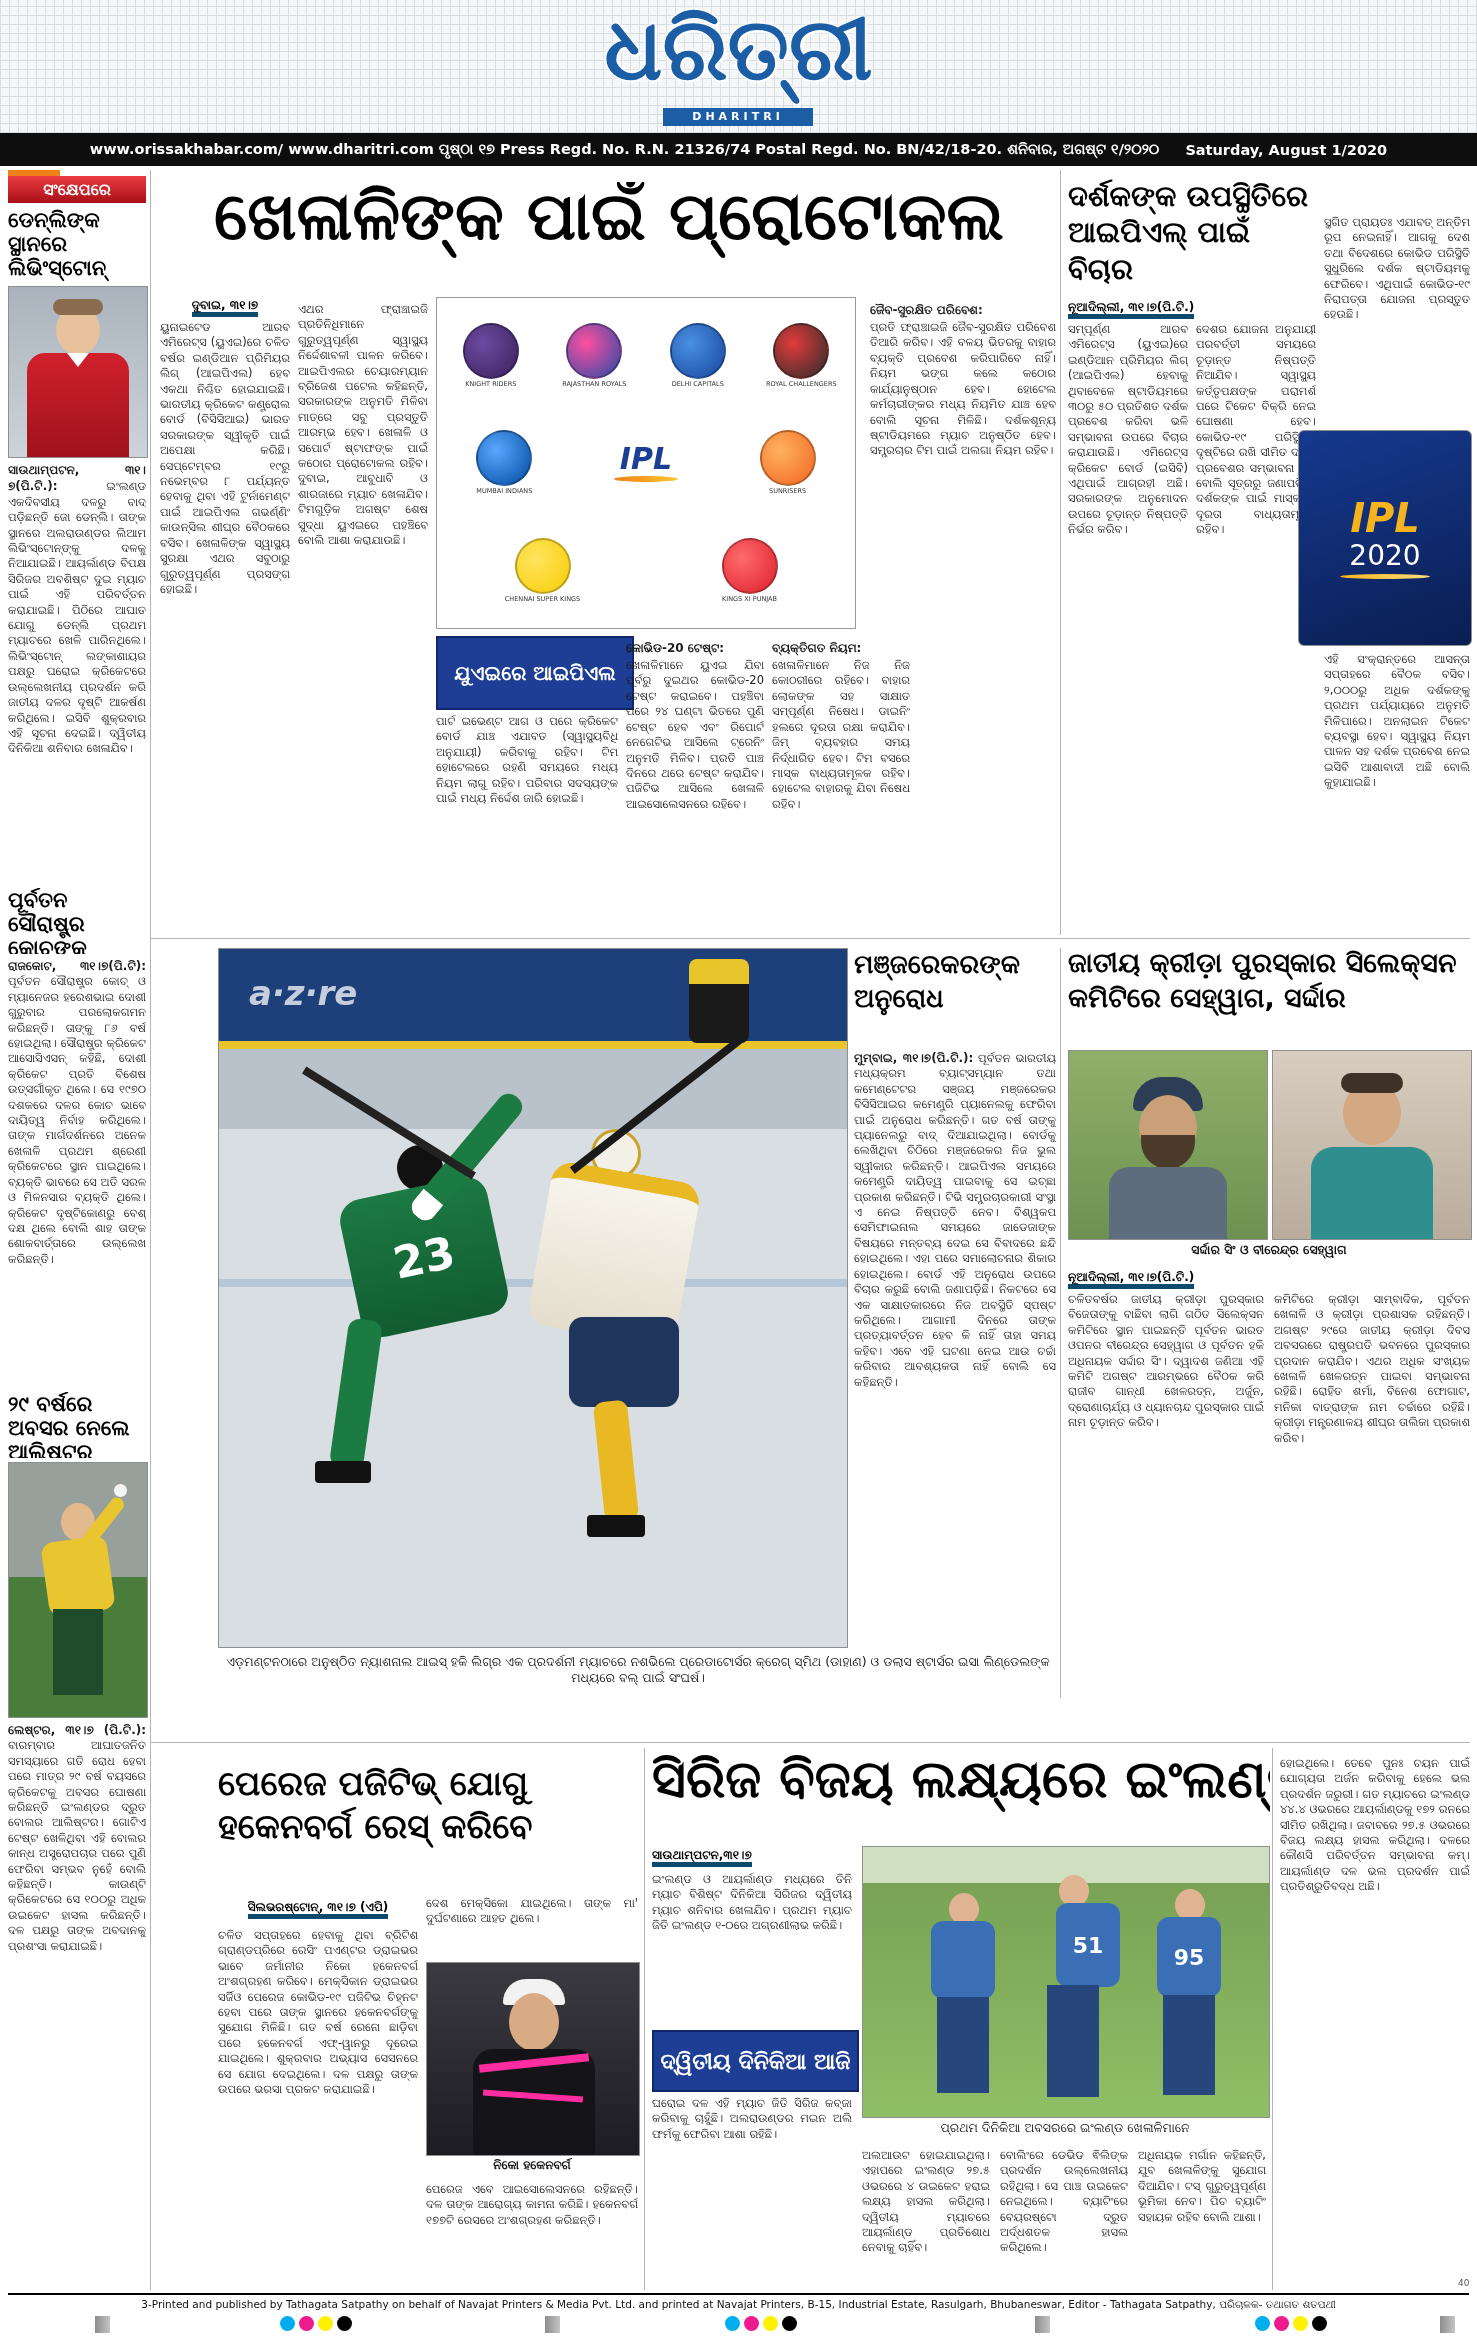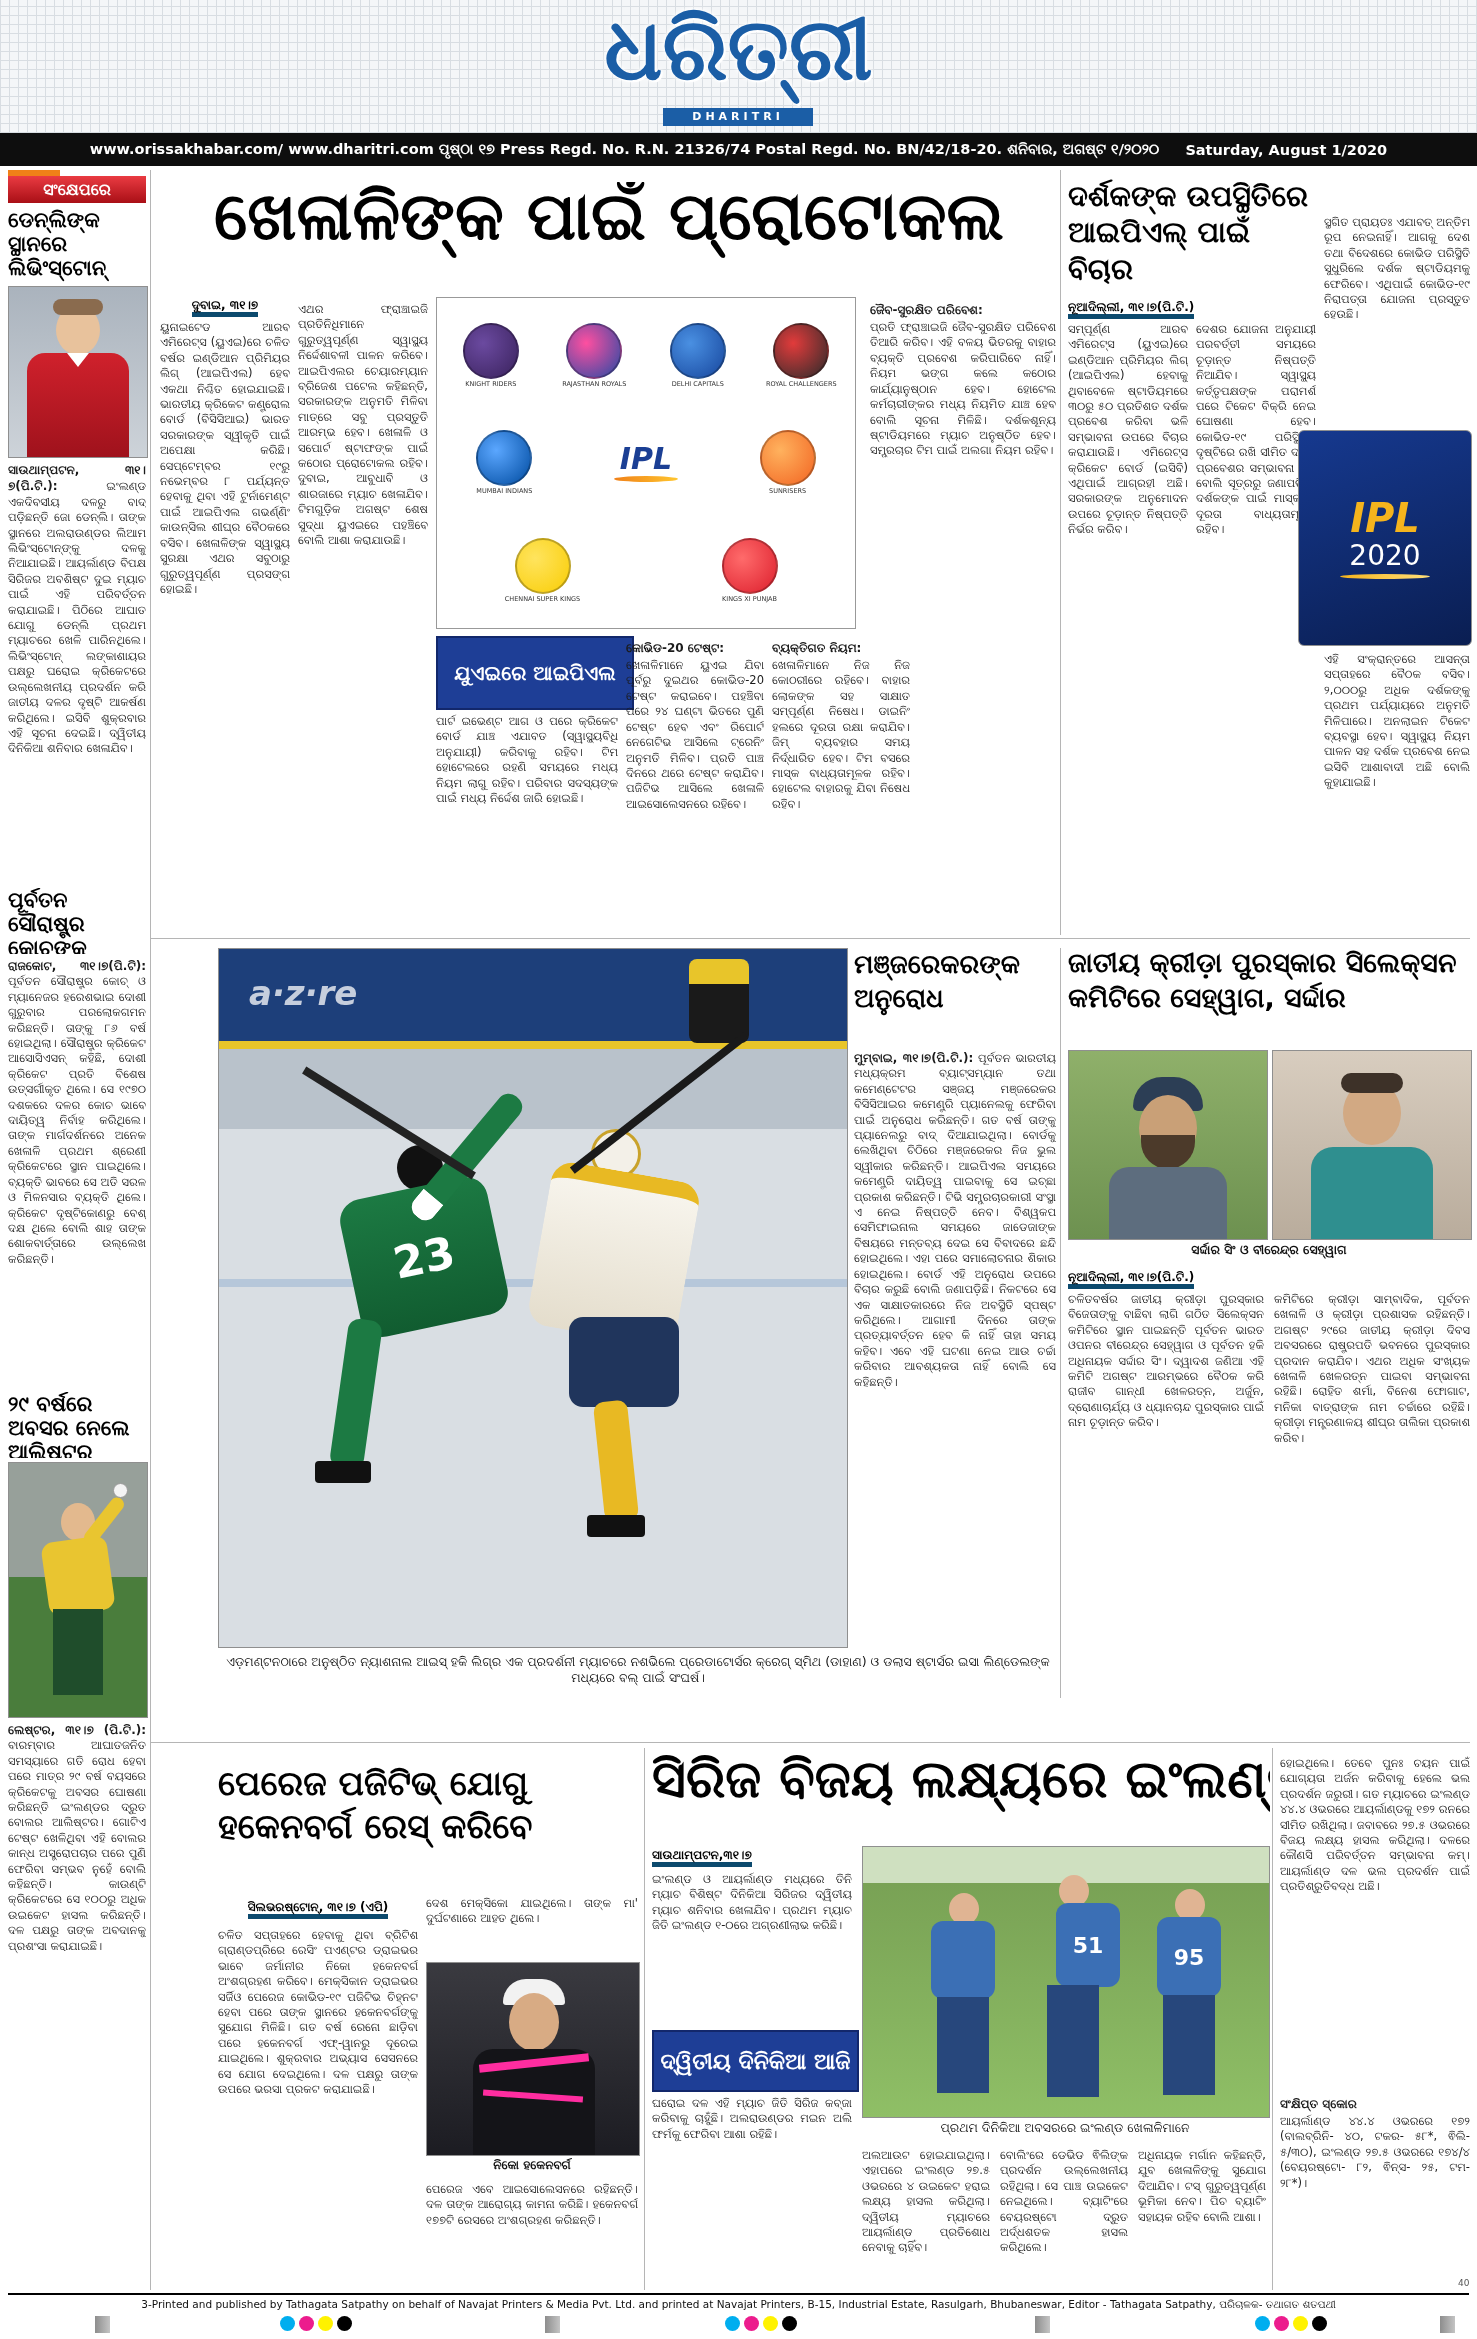--- a/index.html
+++ b/index.html
@@ -276,24 +276,20 @@
     <div class="scene" style="left:300px;top:148px;width:52px;height:100px;background:#27477c;"></div>
   </div>
   <div class="caption" style="left:862px;top:2120px;width:406px;height:20px;">ପ୍ରଥମ ଦିନିକିଆ ଅବସରରେ ଇଂଲଣ୍ଡ ଖେଳାଳିମାନେ</div>
   <div class="col" style="left:862px;top:2148px;width:128px;height:142px;">ଅଲଆଉଟ ହୋଇଯାଇଥିଲା। ଏହାପରେ ଇଂଲଣ୍ଡ ୨୭.୫ ଓଭରରେ ୪ ଉଇକେଟ ହରାଇ ଲକ୍ଷ୍ୟ ହାସଲ କରିଥିଲା। ଦ୍ୱିତୀୟ ମ୍ୟାଚରେ ଆୟର୍ଲାଣ୍ଡ ପ୍ରତିଶୋଧ ନେବାକୁ ଚାହିଁବ।</div>
   <div class="col" style="left:1138px;top:2148px;width:128px;height:142px;">ଅଧିନାୟକ ମର୍ଗାନ କହିଛନ୍ତି, ଯୁବ ଖେଳାଳିଙ୍କୁ ସୁଯୋଗ ଦିଆଯିବ। ଟସ୍ ଗୁରୁତ୍ୱପୂର୍ଣ୍ଣ ଭୂମିକା ନେବ। ପିଚ ବ୍ୟାଟିଂ ସହାୟକ ରହିବ ବୋଲି ଆଶା।</div>
   <div class="col" style="left:1000px;top:2148px;width:128px;height:142px;">ବୋଲିଂରେ ଡେଭିଡ ଵିଲିଙ୍କ ପ୍ରଦର୍ଶନ ଉଲ୍ଲେଖନୀୟ ରହିଥିଲା। ସେ ପାଞ୍ଚ ଉଇକେଟ ନେଇଥିଲେ। ବ୍ୟାଟିଂରେ ବେୟରଷ୍ଟୋ ଦ୍ରୁତ ଅର୍ଦ୍ଧଶତକ ହାସଲ କରିଥିଲେ।</div>
 
   <div class="vrule" style="left:1272px;top:1748px;height:542px;"></div>
 
   <div class="col" style="left:1280px;top:1756px;width:190px;height:330px;">ହୋଇଥିଲେ। ତେବେ ପୁନଃ ଚୟନ ପାଇଁ ଯୋଗ୍ୟତା ଅର୍ଜନ କରିବାକୁ ହେଲେ ଭଲ ପ୍ରଦର୍ଶନ ଜରୁରୀ। ଗତ ମ୍ୟାଚରେ ଇଂଲଣ୍ଡ ୪୪.୪ ଓଭରରେ ଆୟର୍ଲାଣ୍ଡକୁ ୧୭୨ ରନରେ ସୀମିତ ରଖିଥିଲା। ଜବାବରେ ୨୭.୫ ଓଭରରେ ବିଜୟ ଲକ୍ଷ୍ୟ ହାସଲ କରିଥିଲା। ଦଳରେ କୌଣସି ପରିବର୍ତ୍ତନ ସମ୍ଭାବନା କମ୍। ଆୟର୍ଲାଣ୍ଡ ଦଳ ଭଲ ପ୍ରଦର୍ଶନ ପାଇଁ ପ୍ରତିଶ୍ରୁତିବଦ୍ଧ ଅଛି।</div>
-  <div class="col" style="left:1280px;top:2092px;width:190px;height:198px;">
-    <div class="scorebold">ସଂକ୍ଷିପ୍ତ ସ୍କୋର</div>
-    <span>ଆୟର୍ଲାଣ୍ଡ ୪୪.୪ ଓଭରରେ ୧୭୨ (ବାଲବ୍ରିନି- ୪୦, ଟକର- ୫୮*, ଵିଲି- ୫/୩୦), ଇଂଲଣ୍ଡ ୨୭.୫ ଓଭରରେ ୧୭୪/୪ (ବେୟରଷ୍ଟୋ- ୮୨, ଵିନ୍ସ- ୨୫, ଟମ- ୨୮*)।</span>
-  </div>
 
   <div class="footer-line"></div>
   <div class="footer-text">3-Printed and published by Tathagata Satpathy on behalf of Navajat Printers &amp; Media Pvt. Ltd. and printed at Navajat Printers, B-15, Industrial Estate, Rasulgarh, Bhubaneswar, Editor - Tathagata Satpathy, ପରିଚାଳକ- ତଥାଗତ ଶତପଥୀ</div>
   <div class="abs" style="left:1458px;top:2278px;font-size:9px;color:#555;">40</div>
 
   <div class="cmyk">
     <div class="gsq" style="left:95px;"></div>
     <div class="dotgrp" style="left:280px;">
       <div class="dot" style="background:#00aeef;"></div>
       <div class="dot" style="background:#ec1c8d;"></div>

